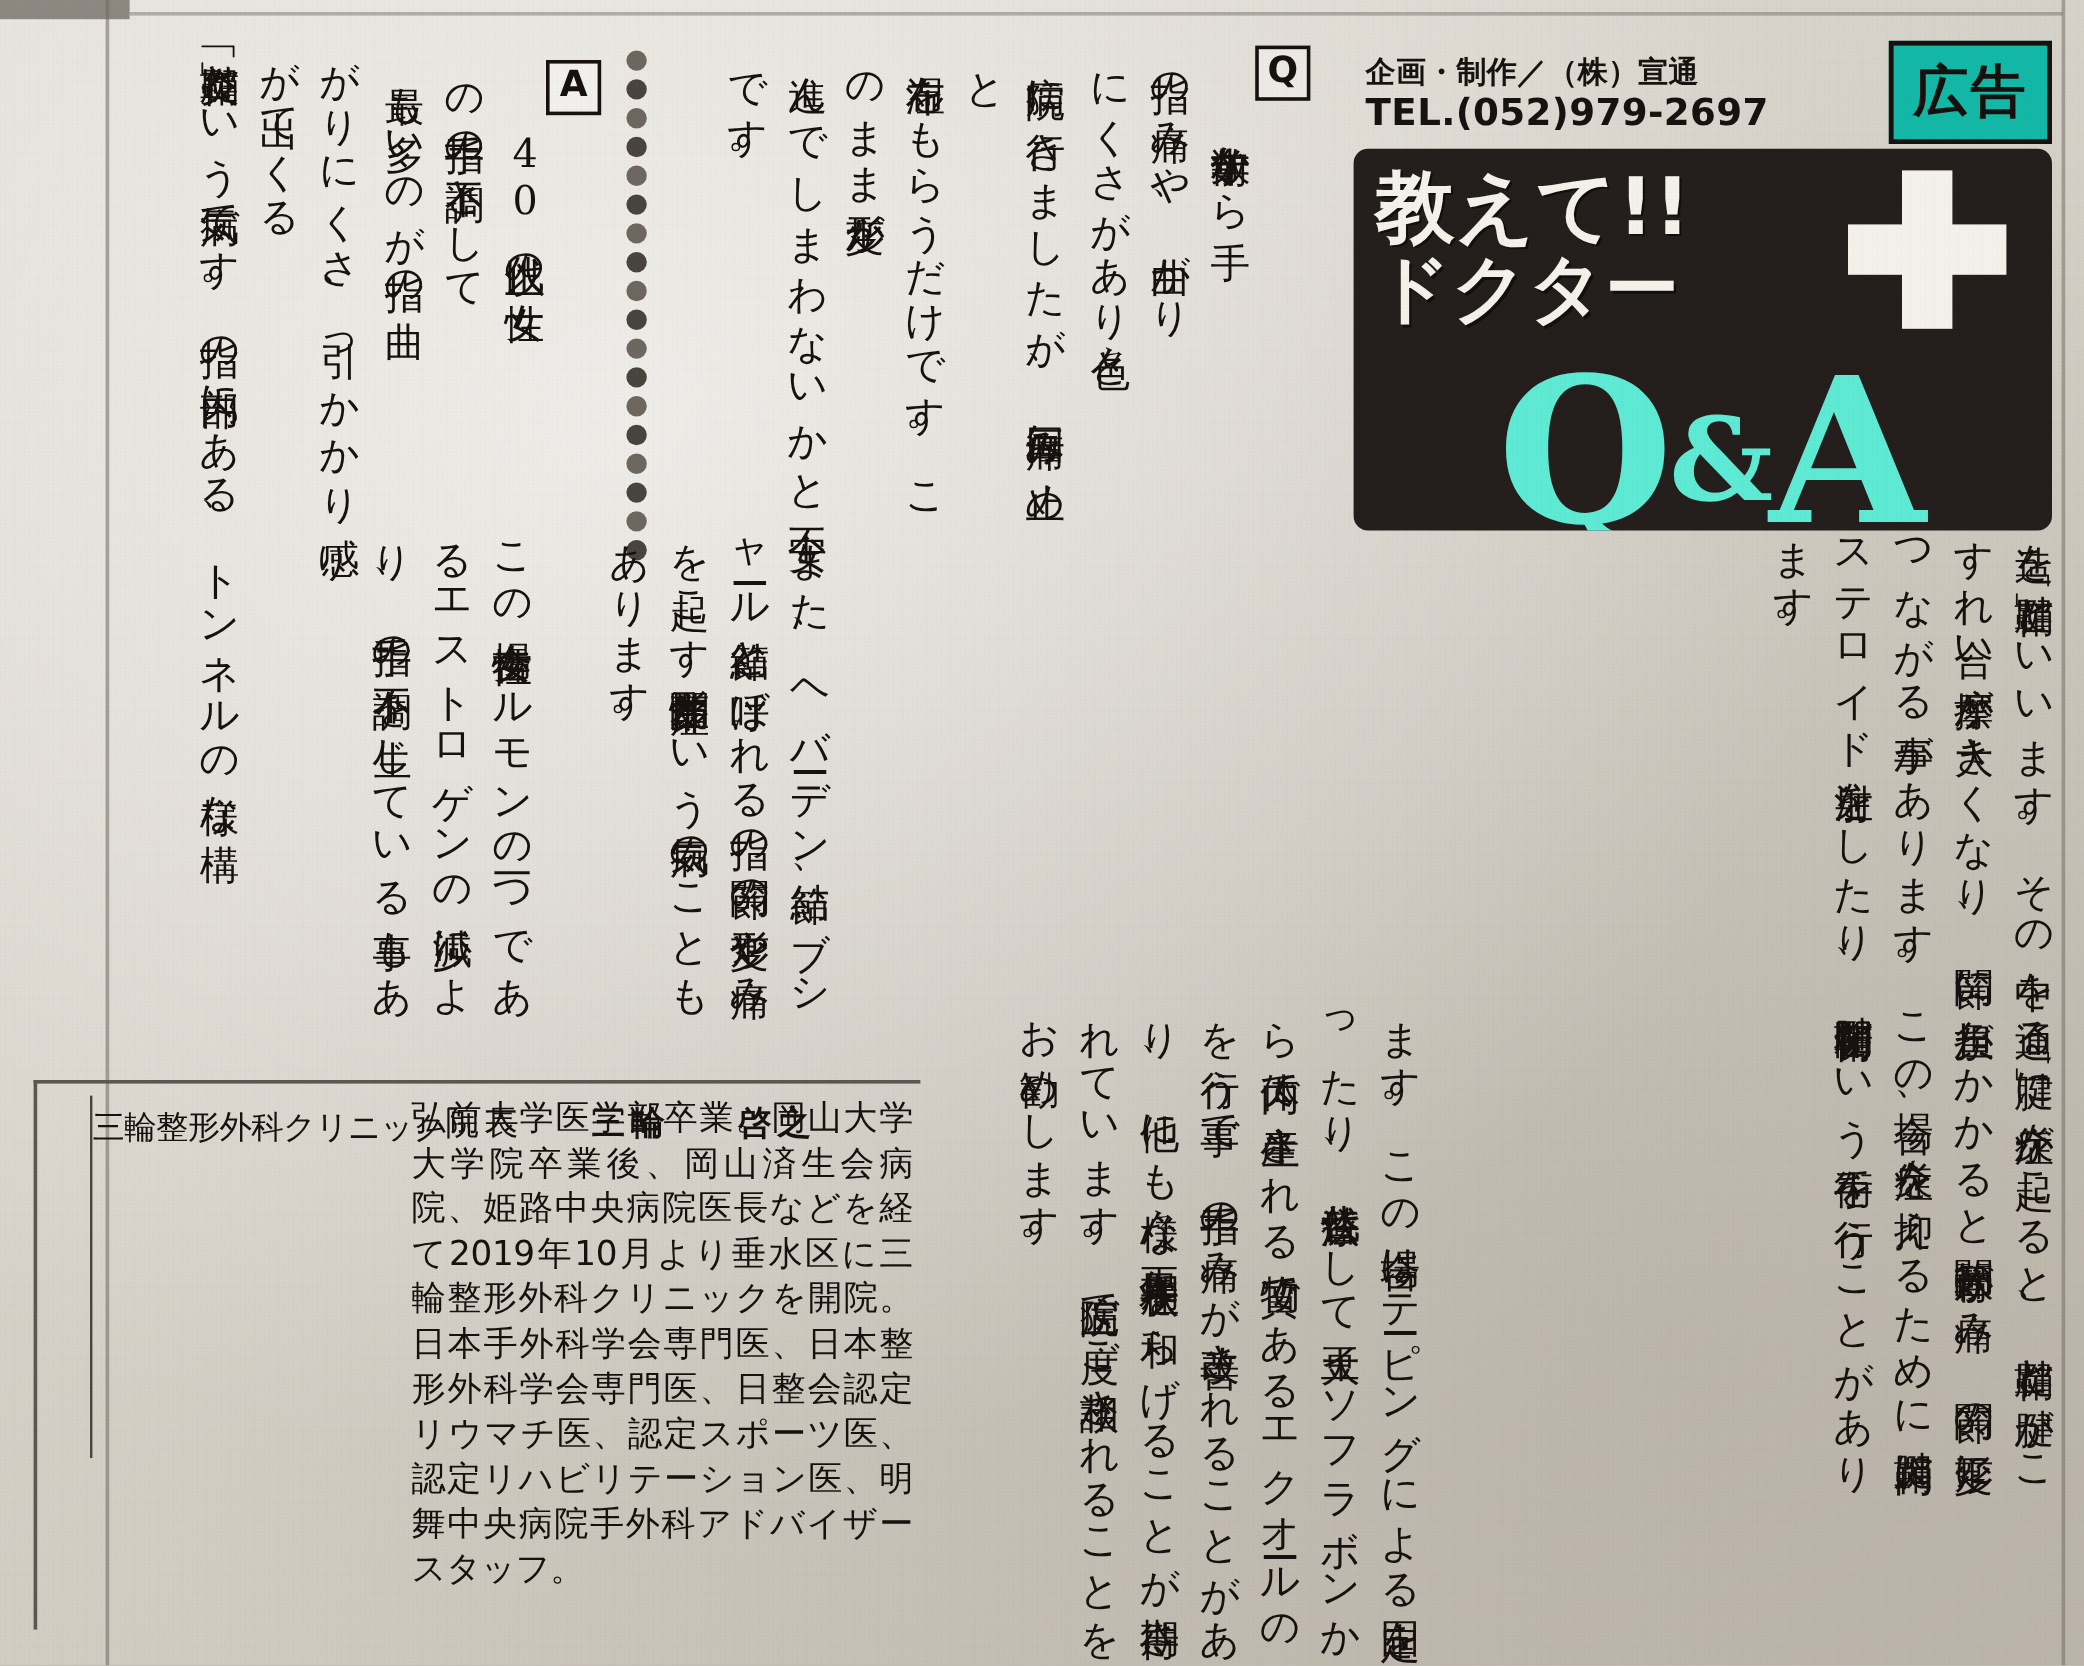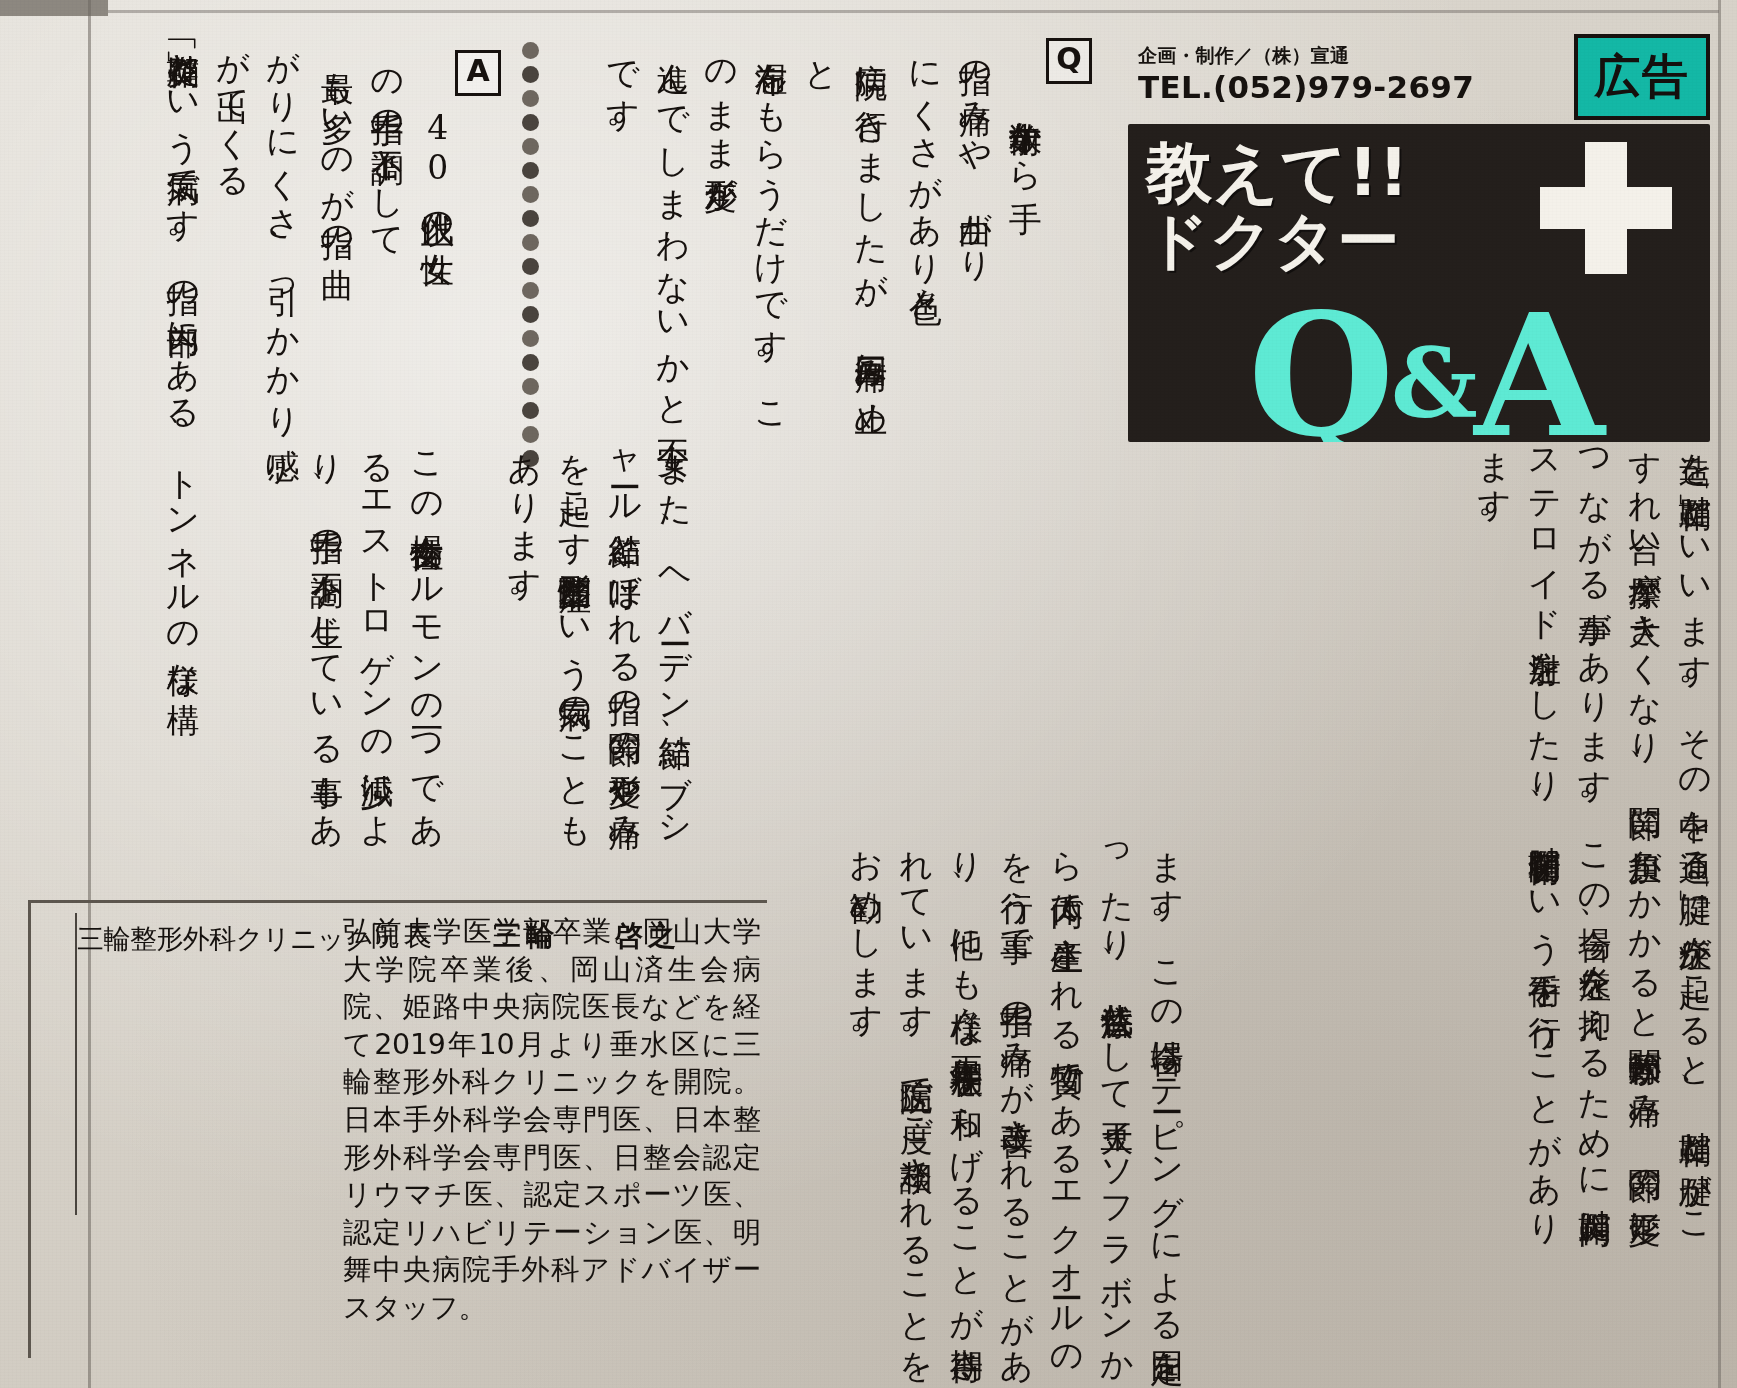--- a/index.html
+++ b/index.html
@@ -74,21 +74,21 @@
     position: absolute;
     left: 10px;
     top: 24px;
     width: 400px;
     text-align: left;
     font-family: "DejaVu Sans", "Liberation Sans", sans-serif;
     font-weight: bold;
     color: #171310;
     line-height: 1.25;
   }
-  .ad-credit .l1 { font-size: 19px; letter-spacing: .01em; }
+  .ad-credit .l1 { font-size: 25px; letter-spacing: .01em; }
   .ad-credit .l2 { font-size: 31px; letter-spacing: .01em; }
   .ad-badge {
     position: absolute;
     right: 8px;
     top: 14px;
     width: 128px;
     height: 78px;
     border: 4px solid #17120f;
     background: #14b8a6;
     display: flex;
@@ -100,21 +100,21 @@
     color: #15110e;
     letter-spacing: .04em;
   }
   .logo-box {
     position: absolute;
     left: 0;
     top: 104px;
     width: 582px;
     height: 318px;
     background: #241f1c;
-    border-radius: 2px;
+    border-radius: 12px;
     overflow: hidden;
   }
   .logo-title {
     position: absolute;
     left: 18px;
     top: 14px;
     color: #f4f1ea;
     font-family: "DejaVu Sans", "Liberation Sans", sans-serif;
     font-weight: bold;
     line-height: 1.06;

